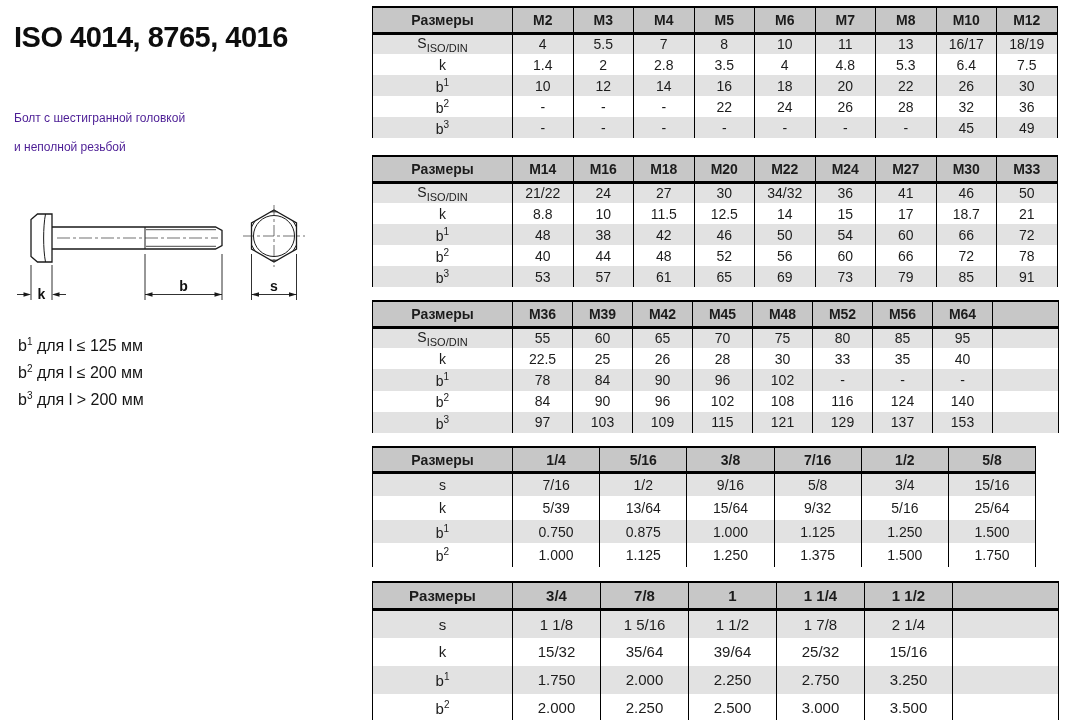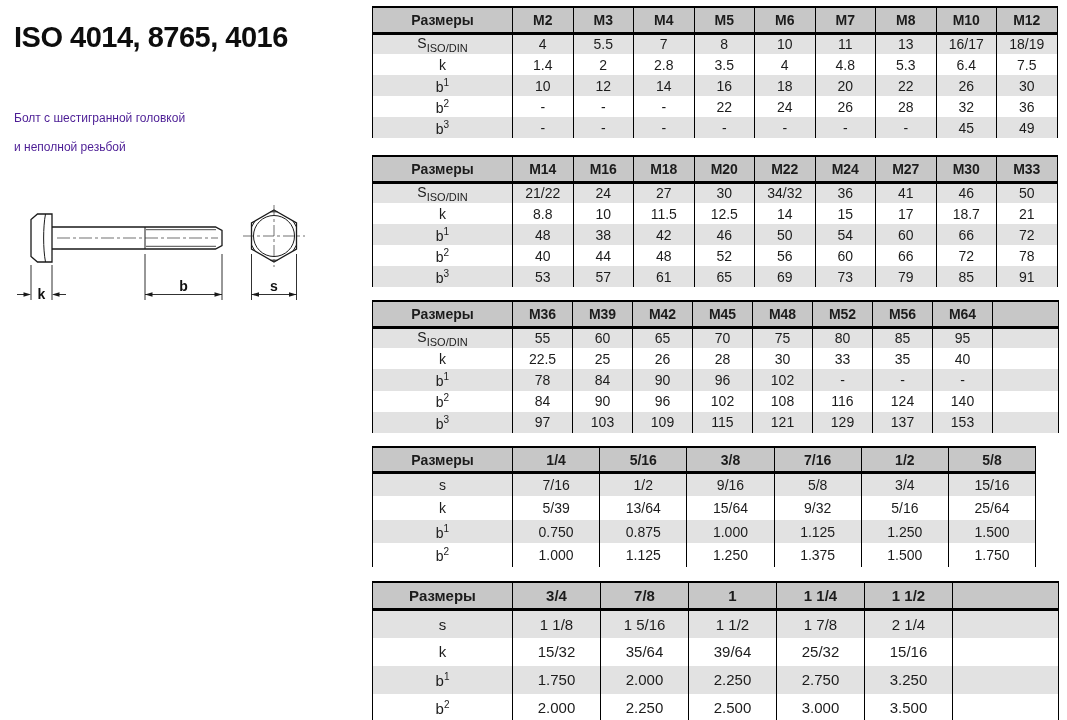--- a/index.html
+++ b/index.html
@@ -75,20 +75,25 @@
       <polygon fill="#1a1a1a" stroke="none" points="239.5,92.5 247,90.2 247,94.8"></polygon>
       <polygon fill="#1a1a1a" stroke="none" points="284.5,92.5 277,90.2 277,94.8"></polygon>
     </g>
     <g fill="#111" stroke="none" font-family="Liberation Sans, sans-serif" font-size="14" font-weight="bold" text-anchor="middle">
       <text x="29.5" y="96.5">k</text>
       <text x="171.5" y="89">b</text>
       <text x="262" y="89">s</text>
     </g>
   </svg>
 
+  <div class="footnotes" id="footnotes">
+      <div>b<sup>1</sup> для l ≤ 125 мм</div>
+      <div>b<sup>2</sup> для l ≤ 200 мм</div>
+      <div>b<sup>3</sup> для l &gt; 200 мм</div>
+    </div>
 </div>
 
 <div class="tables-panel" id="tables-panel">
     <table class="dim-table" style="margin-top: 6px; font-size: 14px;">
       <colgroup>
         <col style="width: 140px;">
         <col style="width: 60.5px;">
         <col style="width: 60.5px;">
         <col style="width: 60.5px;">
         <col style="width: 60.5px;">

